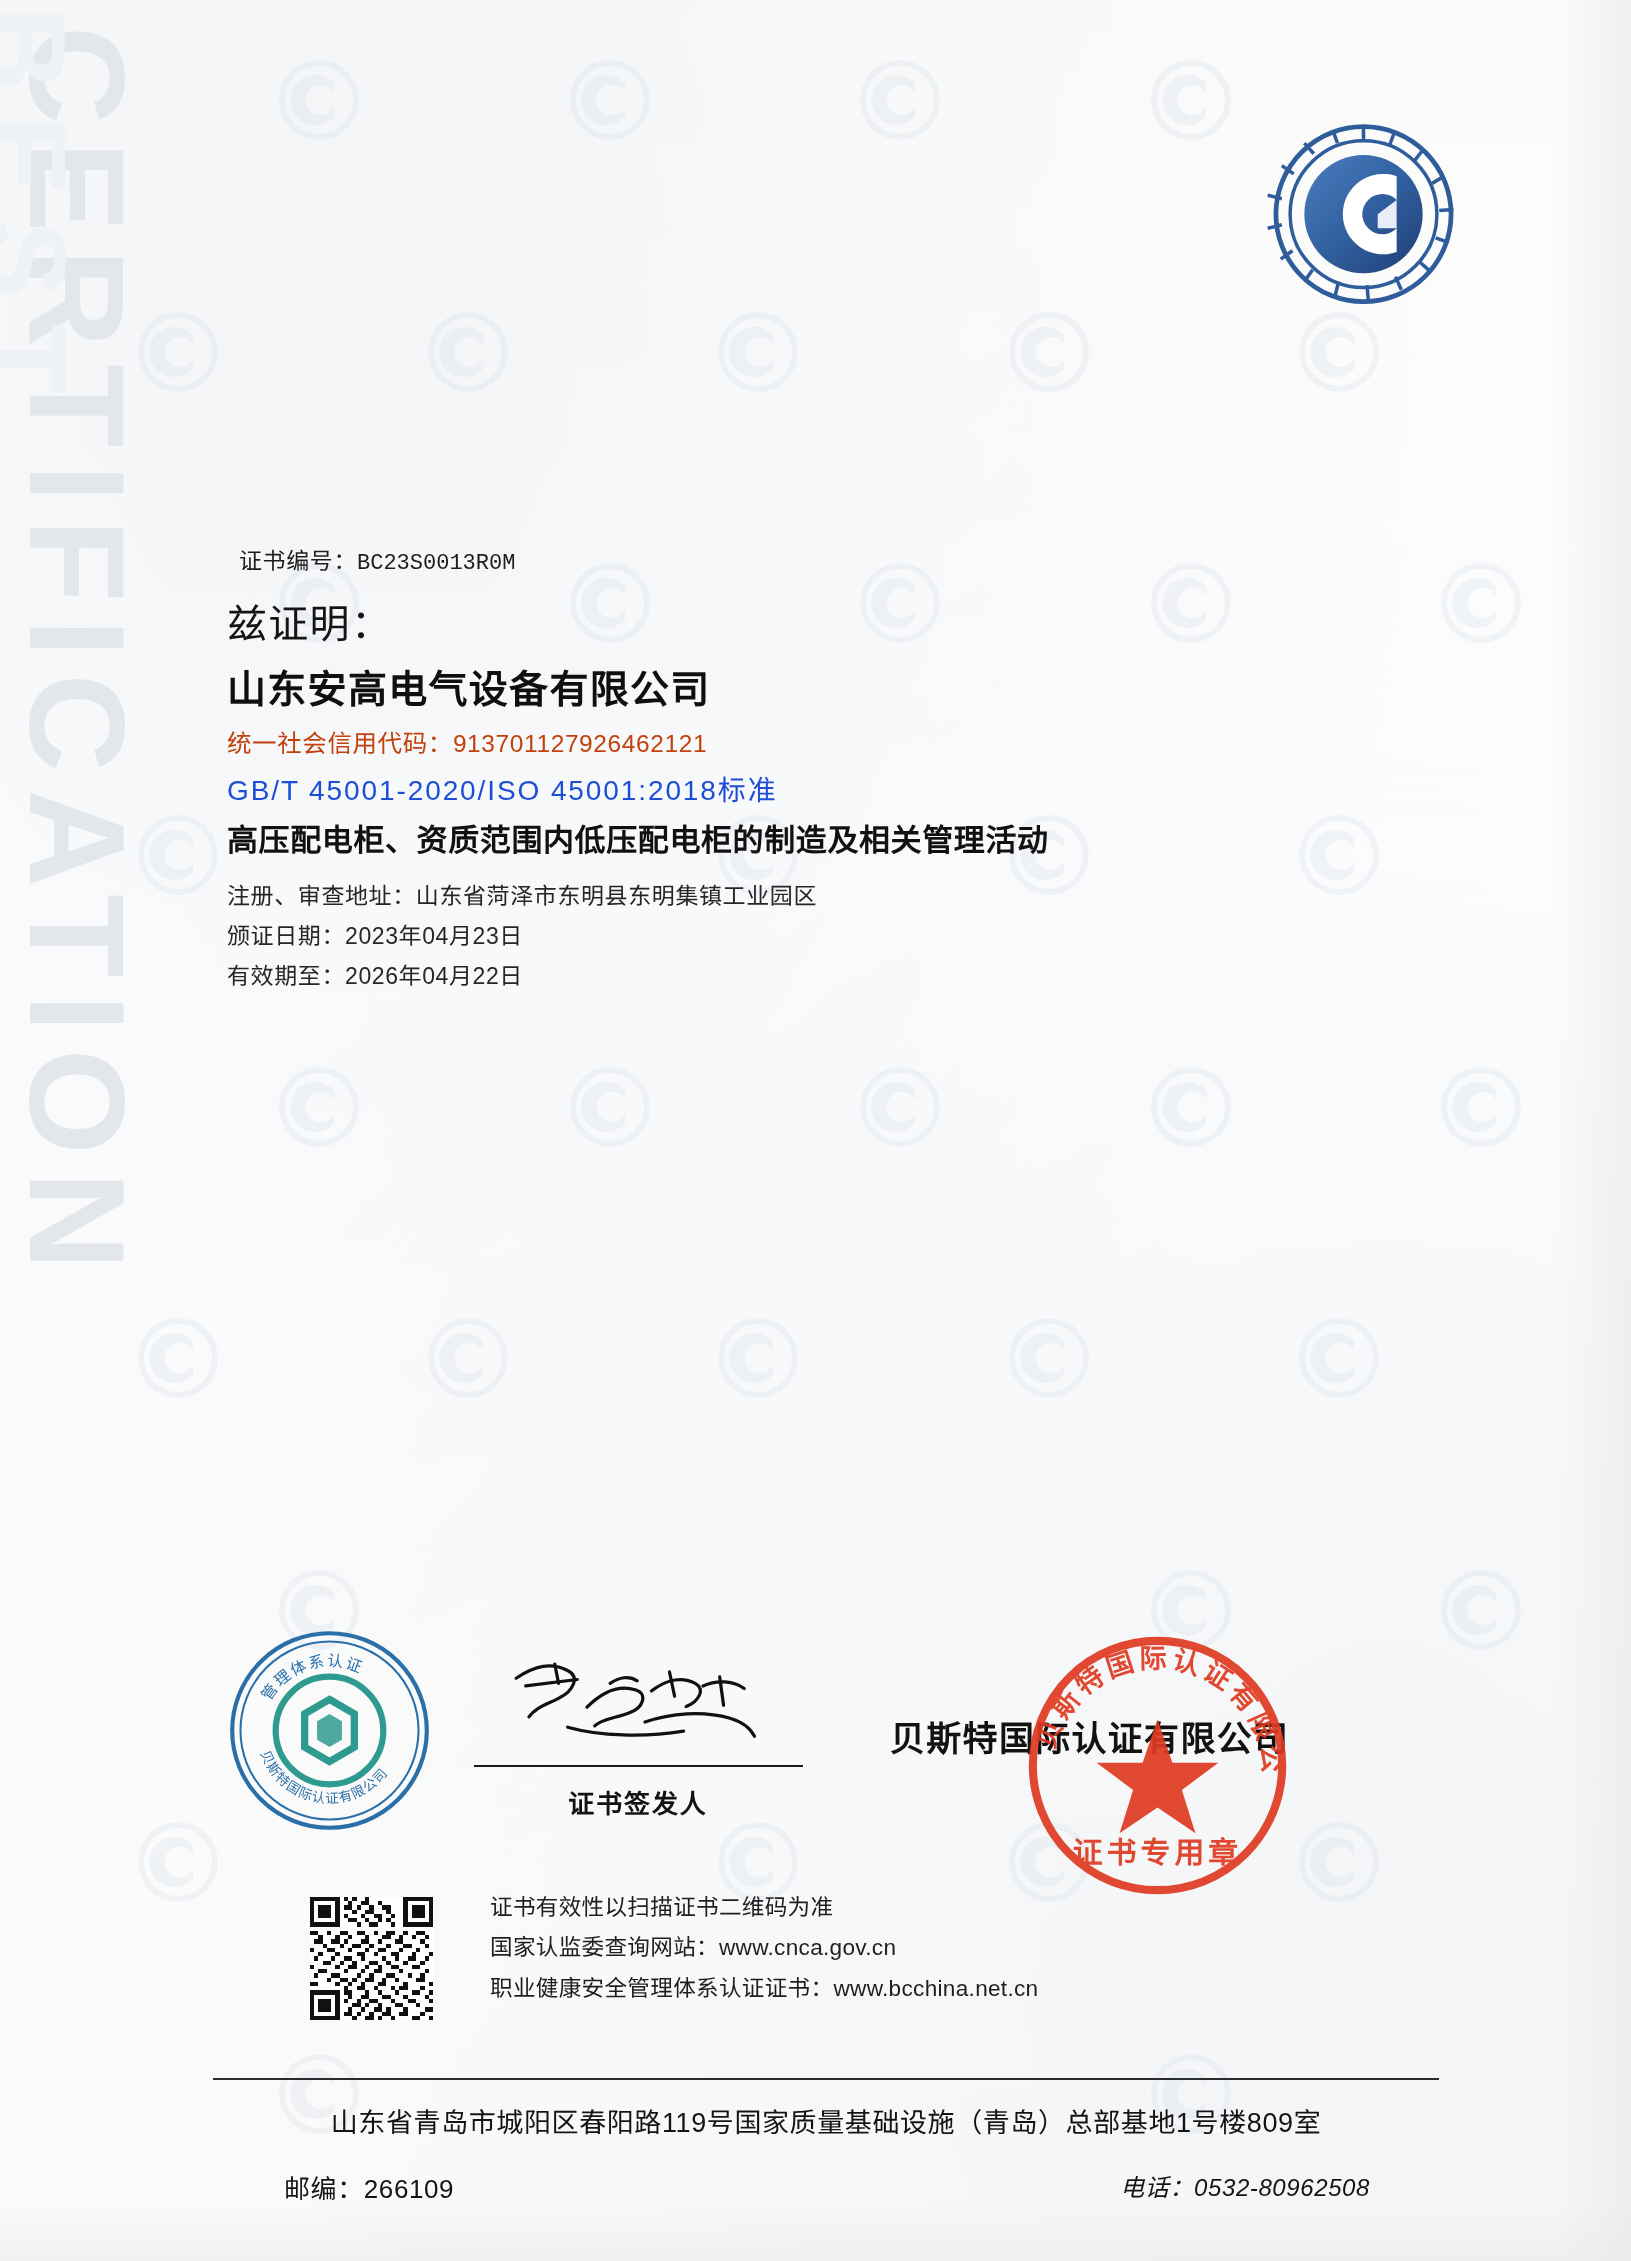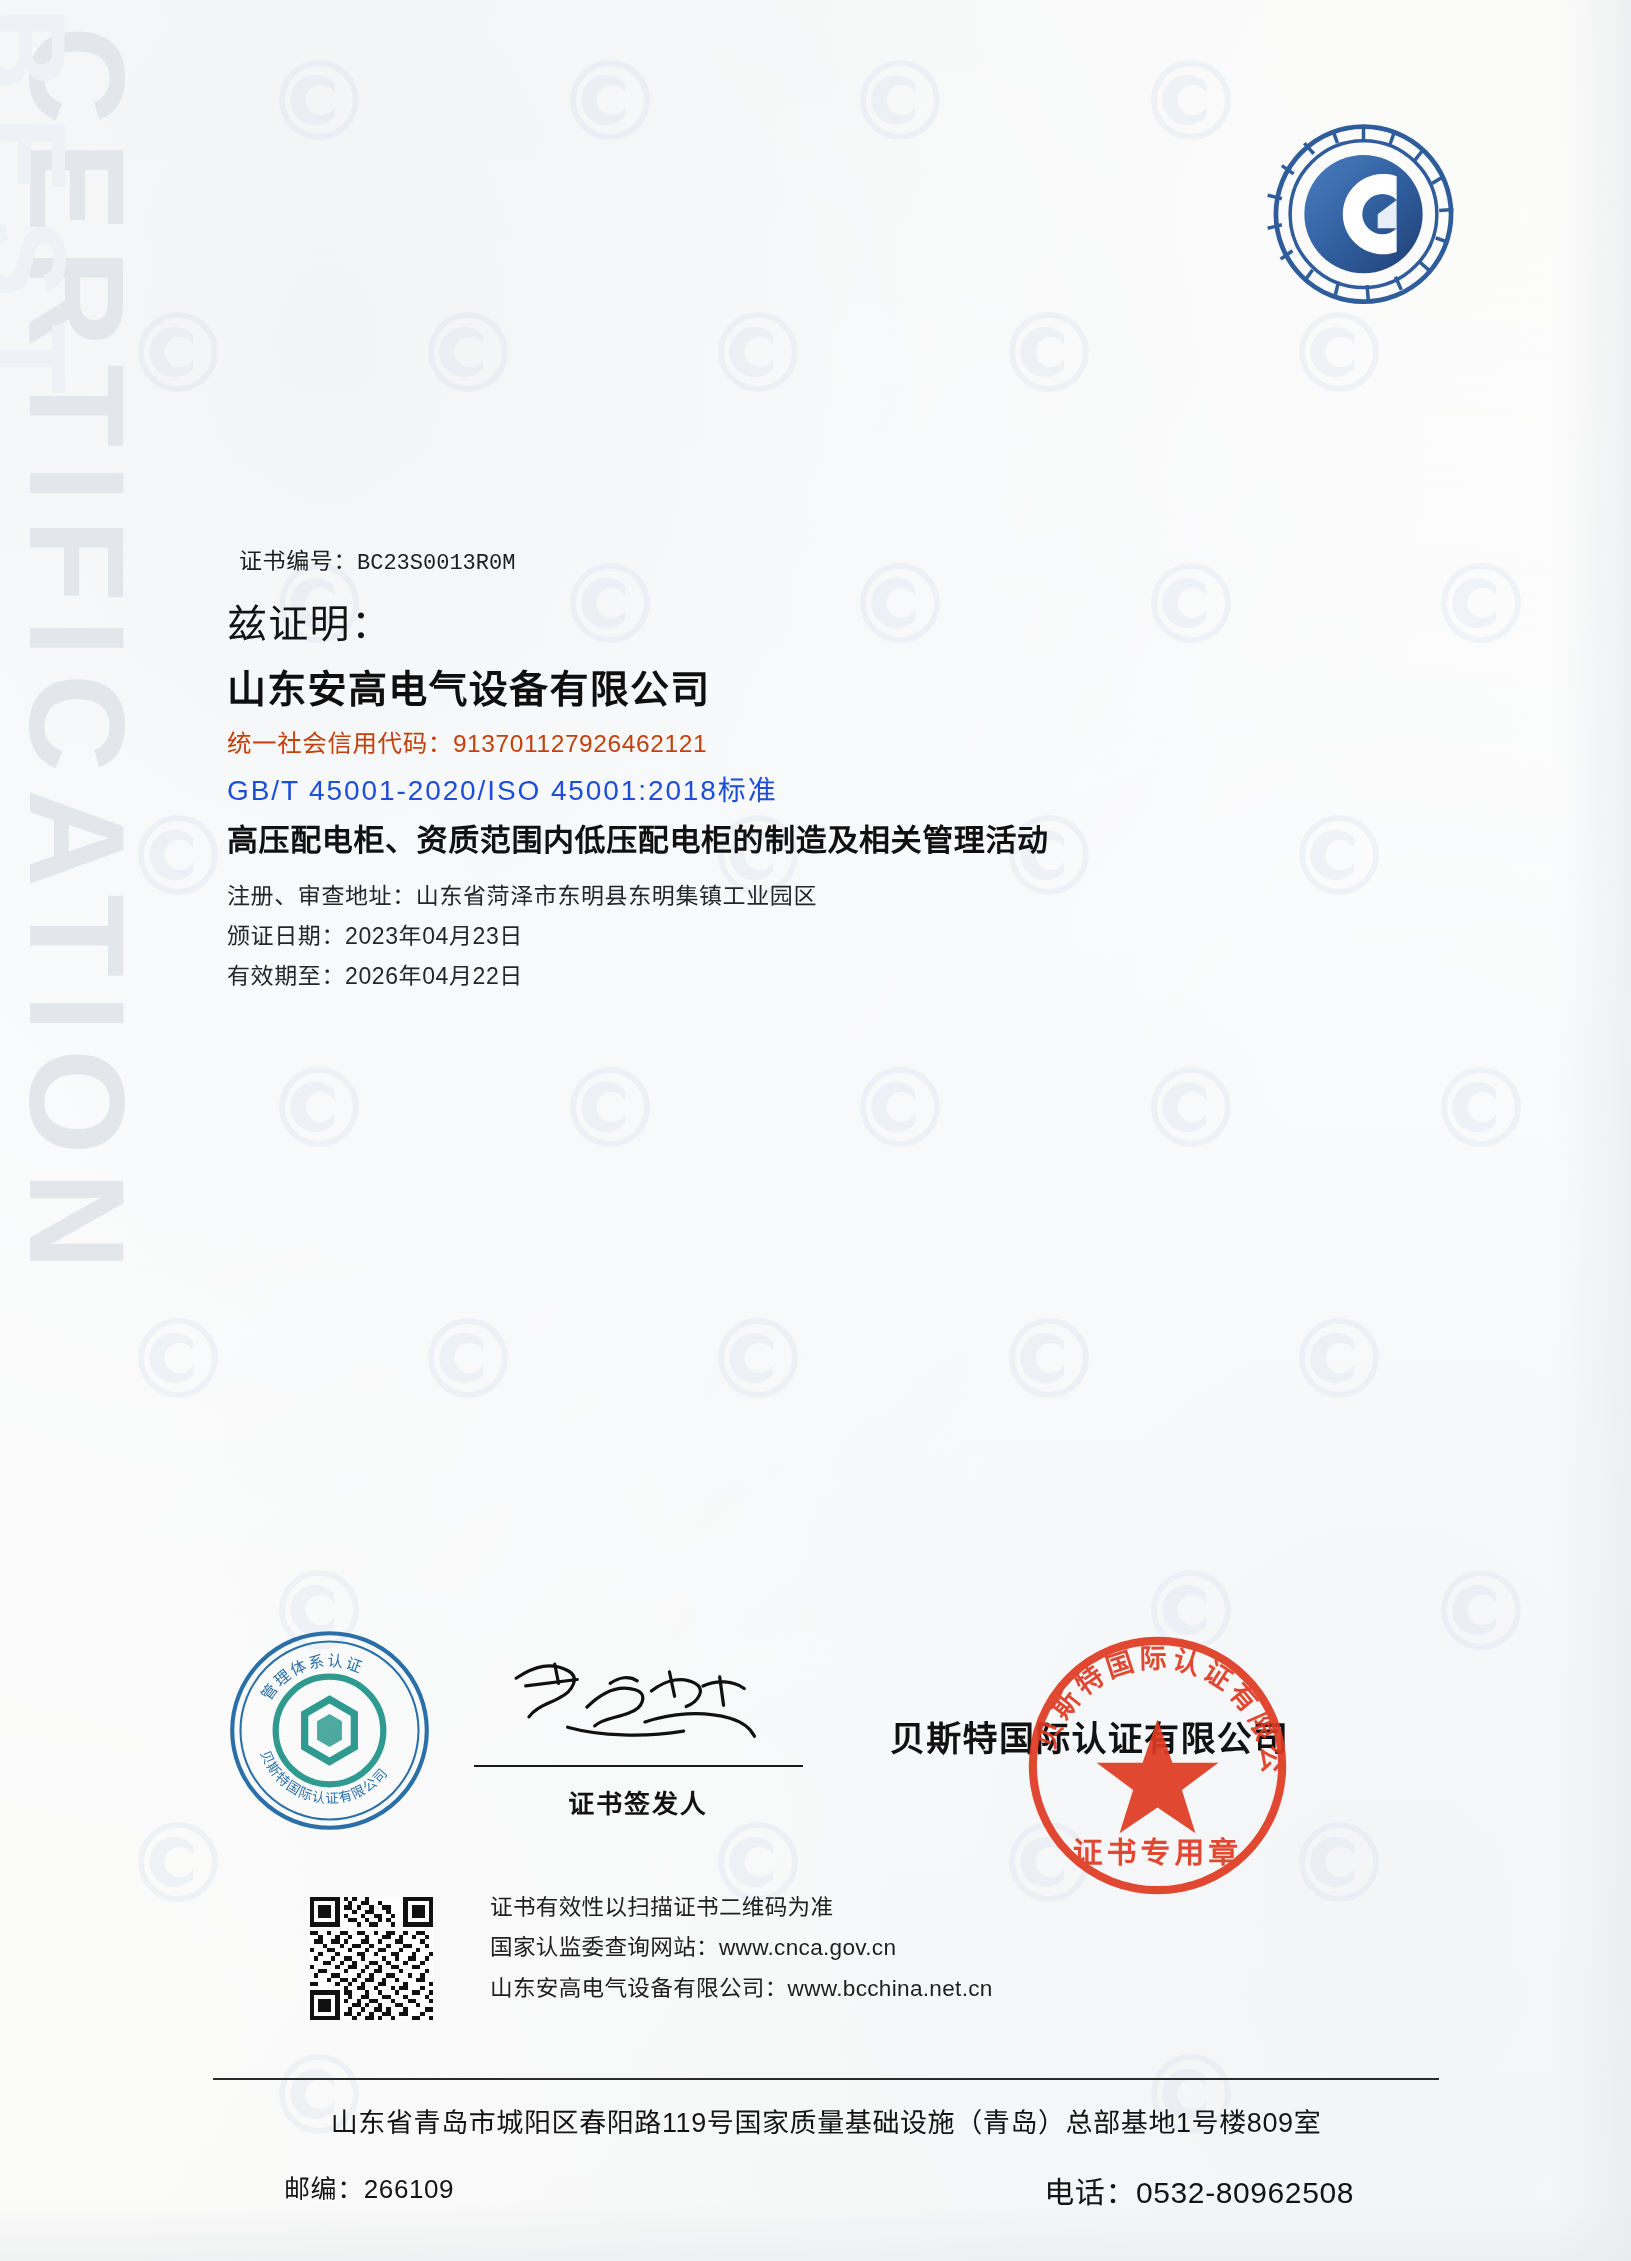--- a/index.html
+++ b/index.html
@@ -273,25 +273,26 @@
   .footer-zip {
     position: absolute;
     left: 284px;
     top: 2168px;
     font-size: 26px;
     letter-spacing: 0.6px;
     color: #141414;
   }
   .footer-tel {
     position: absolute;
-    right: 277px;
+    right: 261px;
     top: 2168px;
-    font-size: 30px;
+    font-size: 24px;
     letter-spacing: 0.6px;
     color: #141414;
+    font-style: italic;
   }
 
   
   .edge-right {
     position: absolute;
     right: 0; top: 0; bottom: 0; width: 77px;
     background: linear-gradient(90deg, rgba(255,255,255,0) 0%, rgba(228,230,232,0.55) 100%);
     pointer-events: none;
   }
   .edge-bottom {
@@ -826,21 +827,21 @@
           <rect x="19" y="28" width="1" height="1"></rect>
           <rect x="24" y="28" width="2" height="1"></rect>
           <rect x="28" y="28" width="1" height="1"></rect>
       </g>
     </svg>
   </div>
 
   <div class="links-block">
     <p>证书有效性以扫描证书二维码为准</p>
     <p>国家认监委查询网站：www.cnca.gov.cn</p>
-    <p>山东安高电气设备有限公司：www.bcchina.net.cn</p>
+    <p>职业健康安全管理体系认证证书：www.bcchina.net.cn</p>
   </div>
 
   <div class="footer-rule"></div>
   <div class="footer-addr">山东省青岛市城阳区春阳路119号国家质量基础设施（青岛）总部基地1号楼809室</div>
   <div class="footer-zip">邮编：266109</div>
   <div class="footer-tel">电话：0532-80962508</div>
 
   <div class="edge-right"></div>
   <div class="edge-bottom"></div>
 </div>

